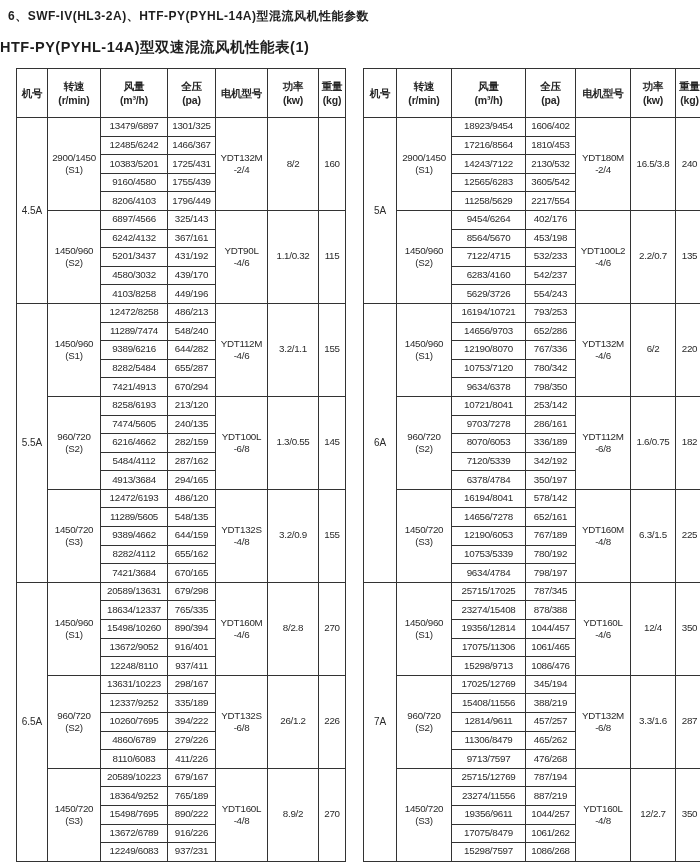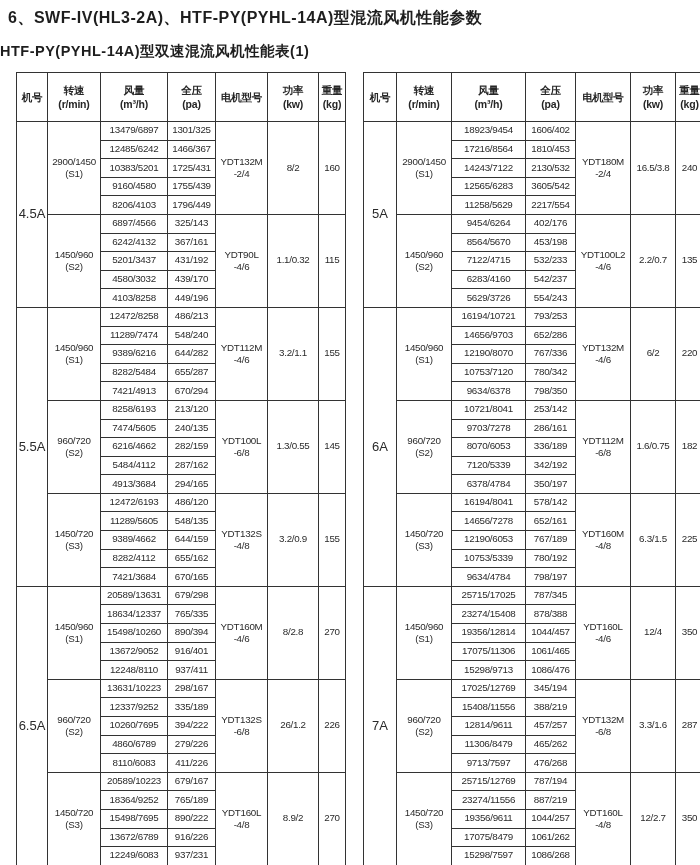--- a/index.html
+++ b/index.html
@@ -2,21 +2,21 @@
 <html><head>
 <meta charset="utf-8">
 <style>
   html,body{margin:0;padding:0;}
   body{
     width:700px;height:865px;background:#ffffff;
     font-family:"Liberation Sans","DejaVu Sans",sans-serif;
     color:#222;overflow:hidden;
   }
   .page-title{
-    font-size:16px;font-weight:bold;letter-spacing:0.5px;
+    font-size:12px;font-weight:bold;letter-spacing:0.5px;
     padding:8px 0 0 8px;color:#1e1e1e;white-space:nowrap;
   }
   .table-subtitle{
     text-align:left;font-size:14.5px;font-weight:bold;
     margin-top:13px;color:#1e1e1e;letter-spacing:0.5px;
   }
   .tables-wrap{display:flex;gap:17px;padding:11px 0 0 16px;}
   table{border-collapse:collapse;table-layout:fixed;}
   #table-0{width:329px;}
   #table-1{width:340px;}
@@ -25,21 +25,21 @@
     padding:0;white-space:pre-line;overflow:hidden;
   }
   th{
     font-size:10.5px;font-weight:bold;height:48px;line-height:1.35;
     color:#262626;letter-spacing:-0.2px;
   }
   td{
     font-size:9.8px;height:17.6px;line-height:1.12;
     letter-spacing:-0.3px;color:#2a2a2a;
   }
-  td.model{font-size:13px;letter-spacing:0;}
+  td.model{font-size:10px;letter-spacing:0;}
   td.speed{line-height:1.25;}
   td.motor{line-height:1.25;}
 </style>
 </head>
 <body>
 
 <div class="page-title">6、SWF-IV(HL3-2A)、HTF-PY(PYHL-14A)型混流风机性能参数</div>
 <div class="table-subtitle">HTF-PY(PYHL-14A)型双速混流风机性能表(1)</div>
 
 <div class="tables-wrap">

